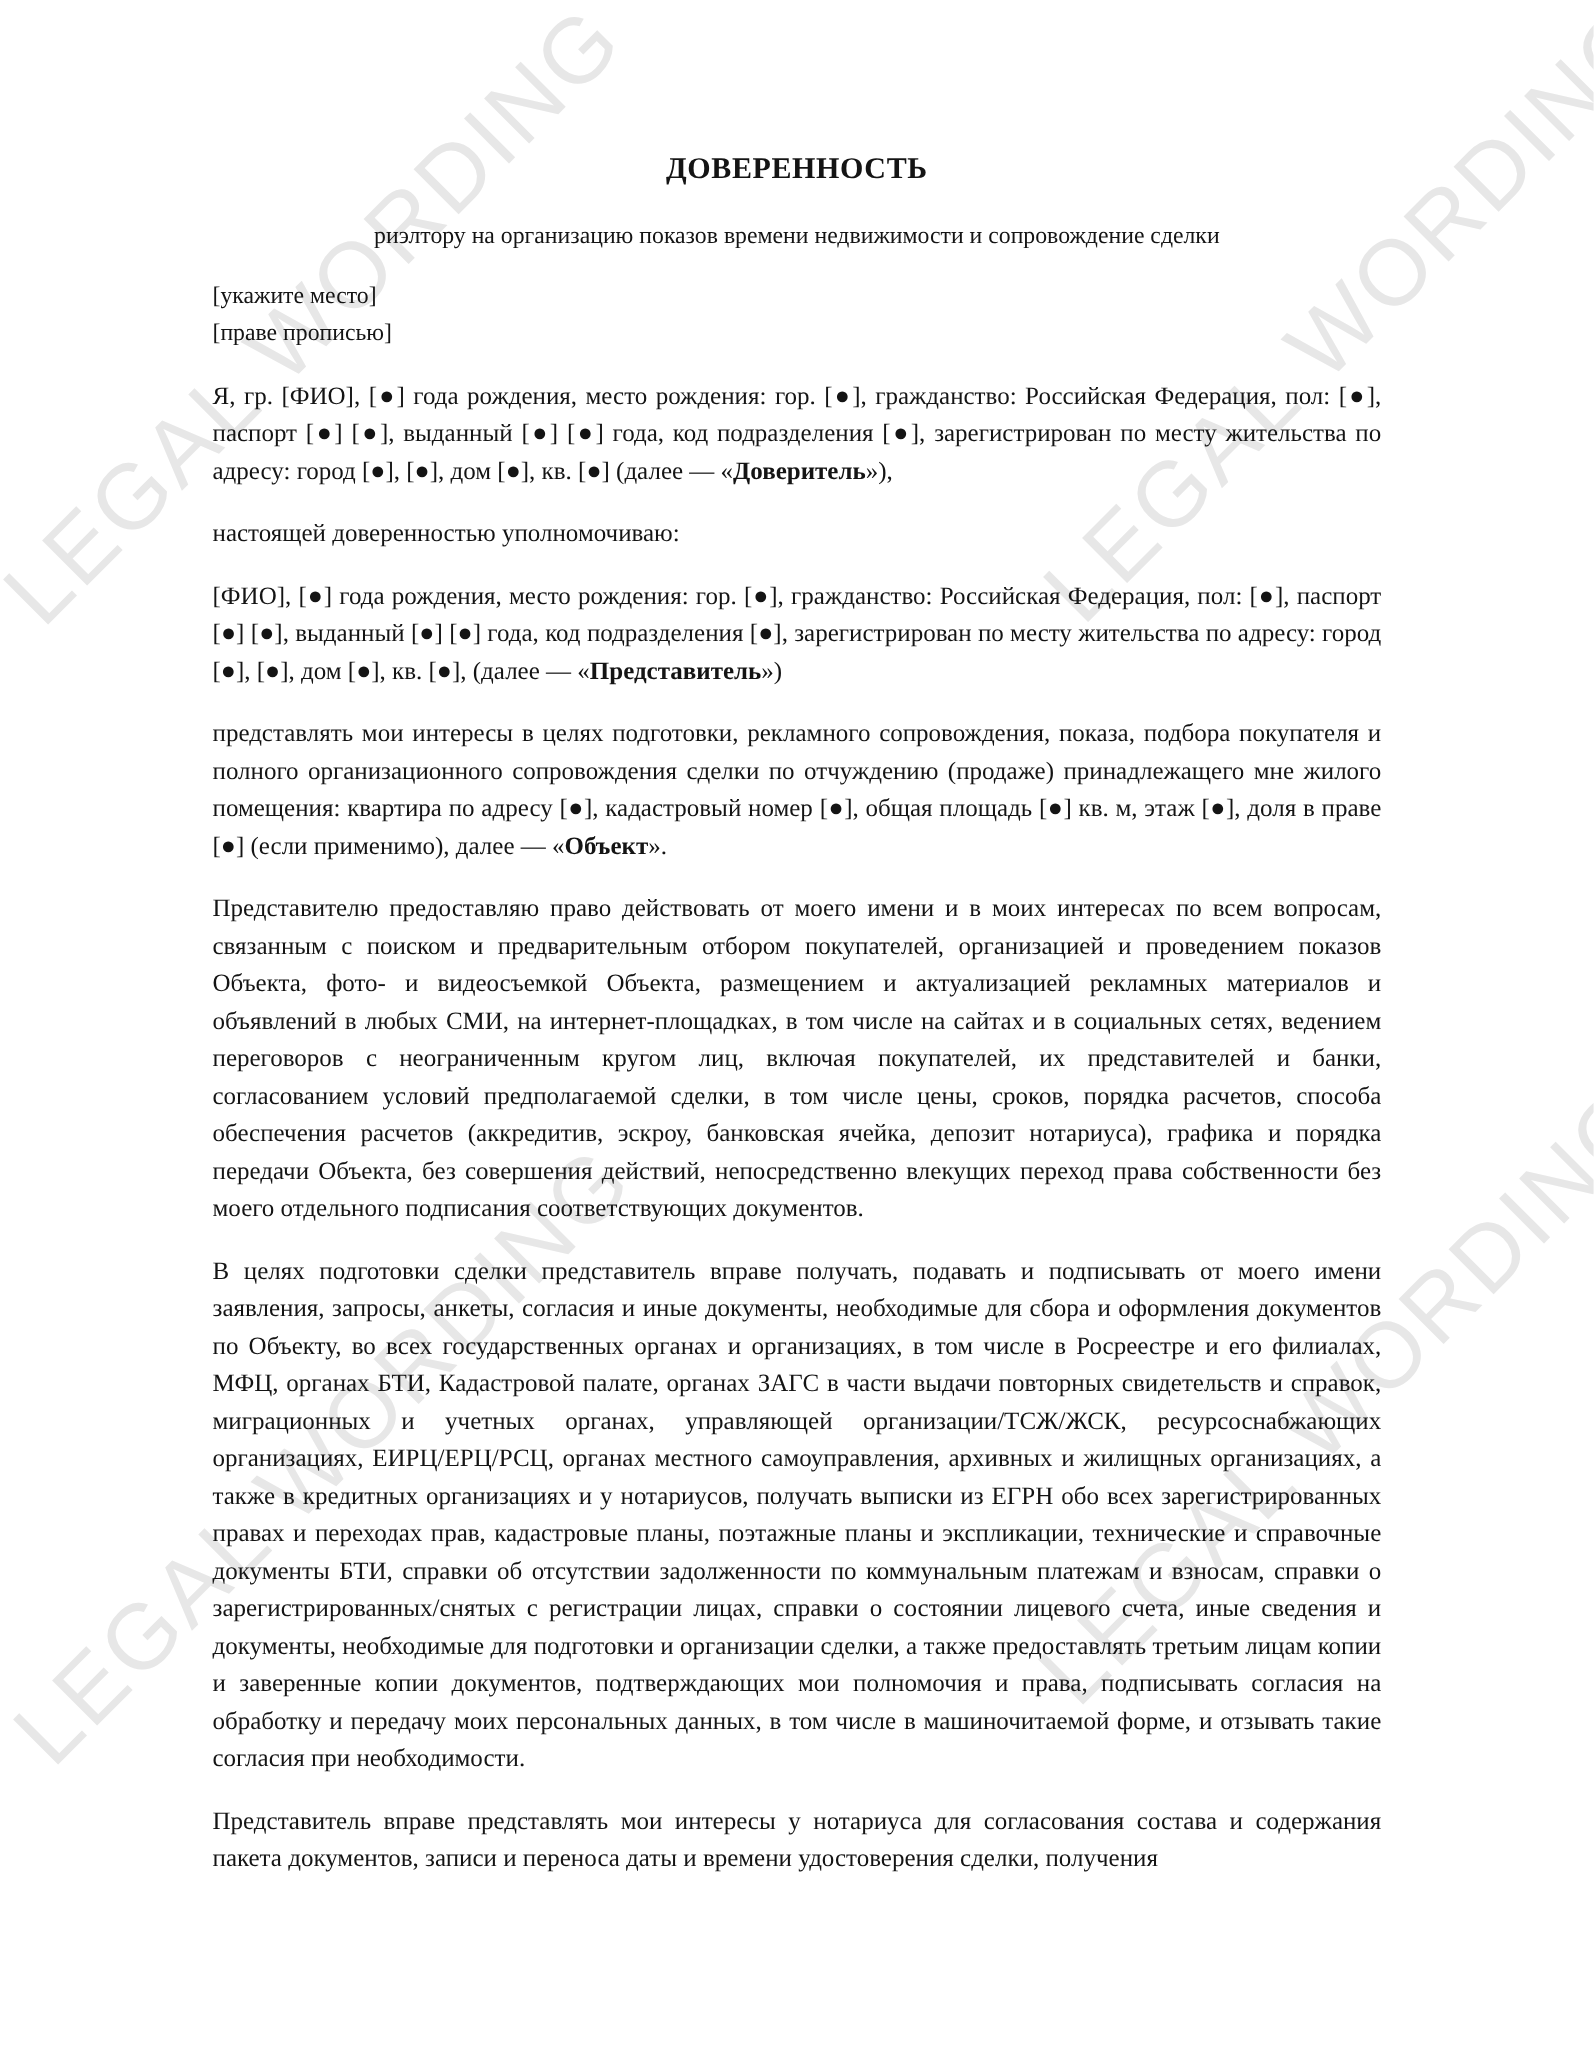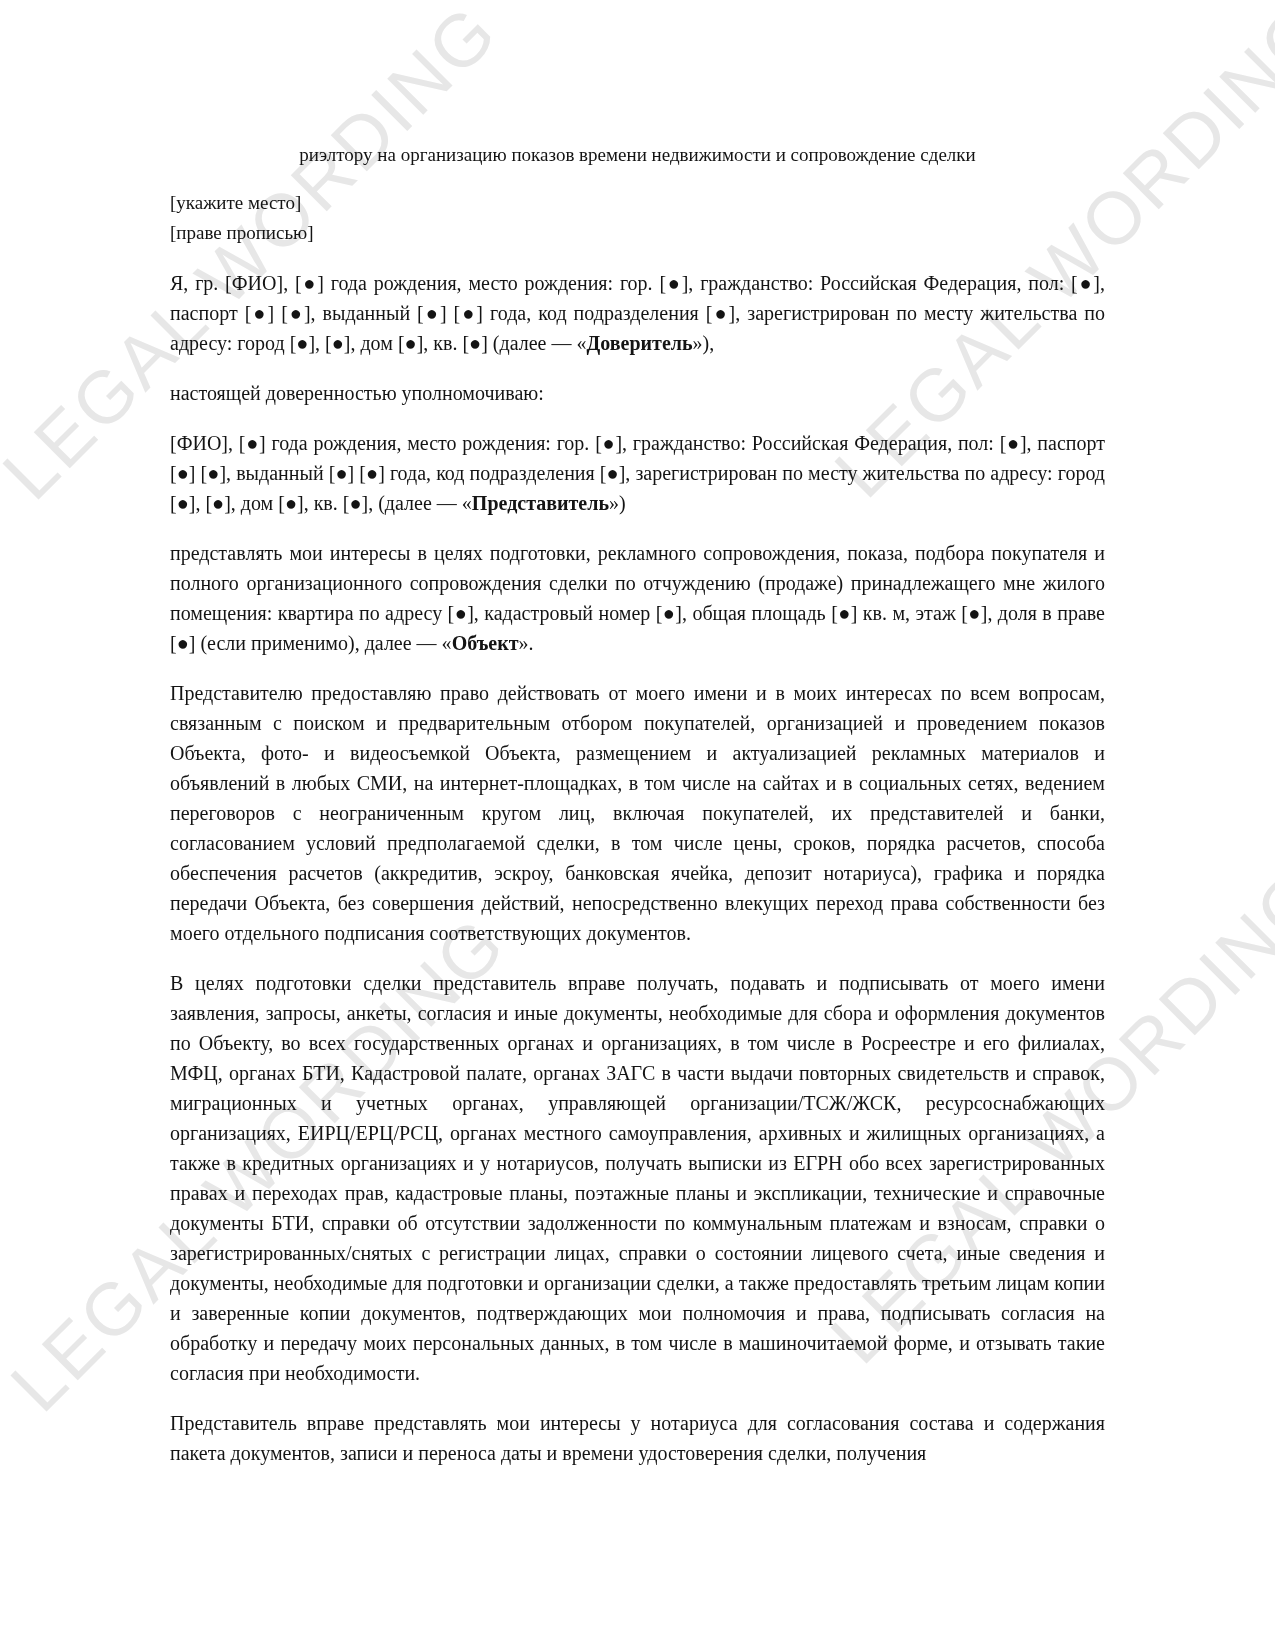--- a/index.html
+++ b/index.html
@@ -73,20 +73,21 @@
 
   <div class="watermark-layer">
     <span class="wm" style="left: 250px; top: 252px; color: rgb(231, 231, 231);">LEGAL WORDING</span>
     <span class="wm" style="left: 1082px; top: 250px; color: rgb(231, 231, 231);">LEGAL WORDING</span>
     <span class="wm" style="left: 258px; top: 1164px; color: rgb(231, 231, 231);">LEGAL WORDING</span>
     <span class="wm" style="left: 1078px; top: 1116px; color: rgb(231, 231, 231);">LEGAL WORDING</span>
   </div>
 
   <div class="content">
 
+    <h1 class="doc-title">ДОВЕРЕННОСТЬ</h1>
 
     <p class="doc-subtitle">риэлтору на организацию показов времени недвижимости и сопровождение сделки</p>
 
     <div class="place-date-row">
       <span>[укажите место]</span>
       <span>[праве прописью]</span>
     </div>
 
     <p class="para"><span>Я, гр. [ФИО], [●] года рождения, место рождения: гор. [●], гражданство: Российская Федерация, пол: [●], паспорт [●] [●], выданный [●] [●] года, код подразделения [●], зарегистрирован по месту жительства по адресу: город [●], [●], дом [●], кв. [●] (далее — «</span><strong>Доверитель</strong><span>»),</span></p>
 

